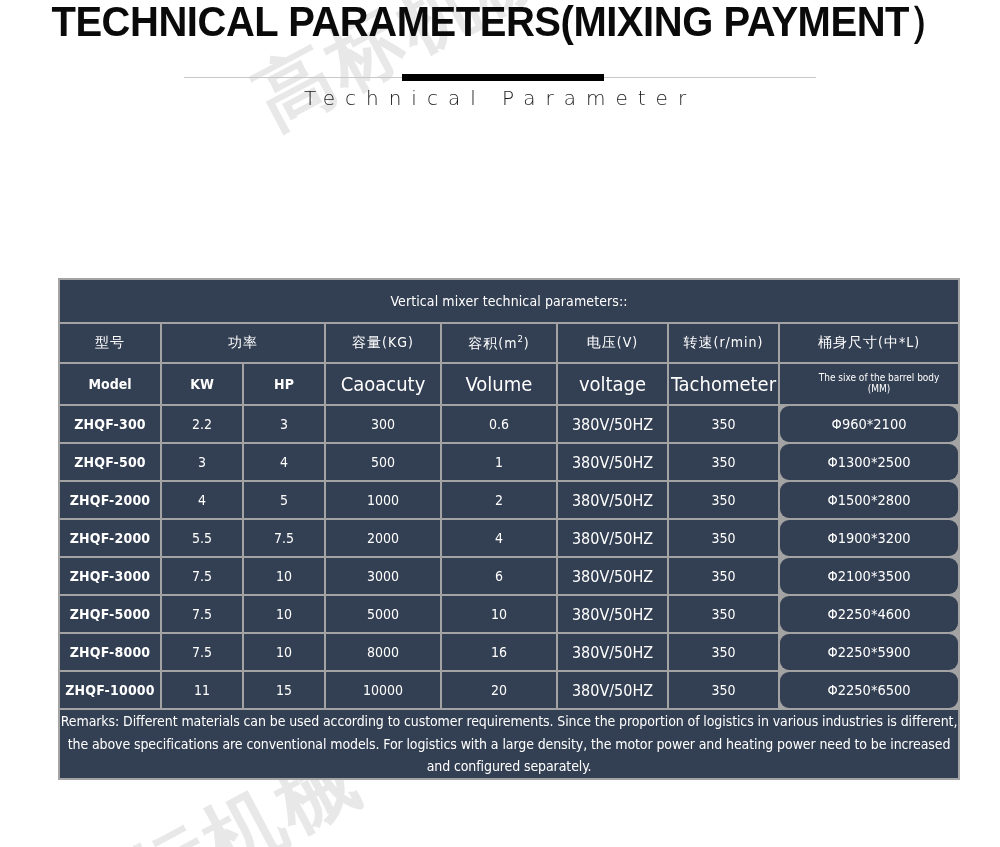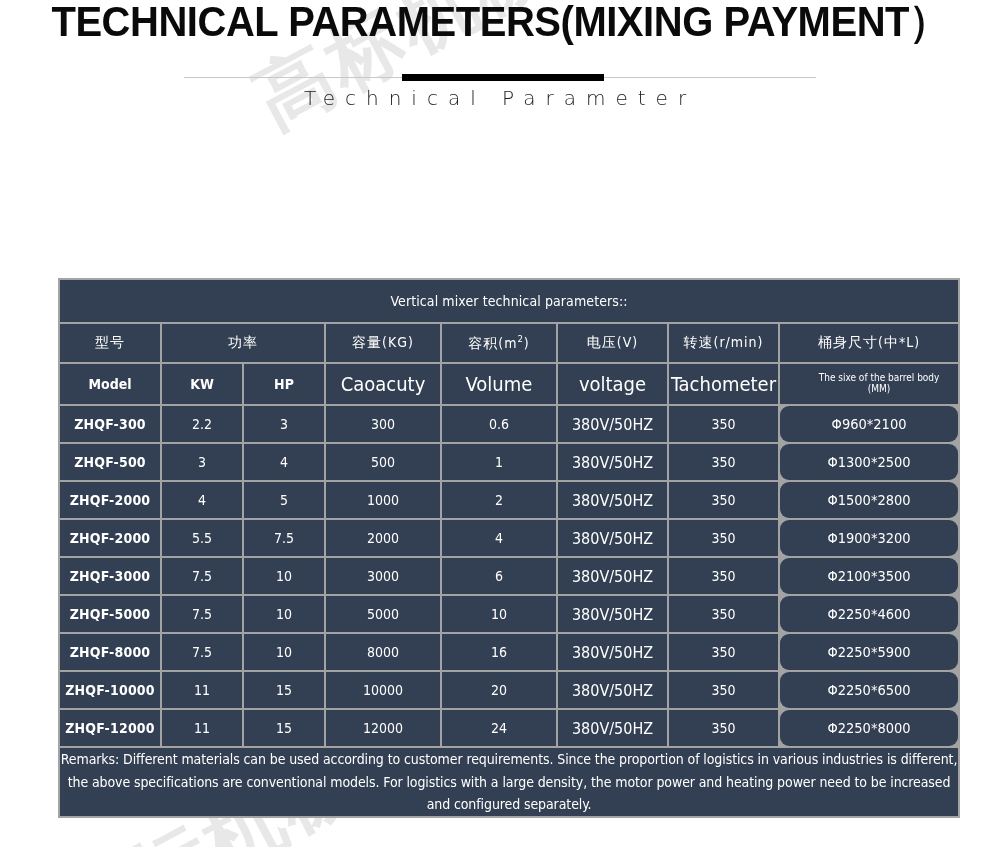--- a/index.html
+++ b/index.html
@@ -295,30 +295,20 @@
         <tr>
           <td class="model">ZHQF-10000</td>
           <td class="val">11</td>
           <td class="val">15</td>
           <td class="val">10000</td>
           <td class="val">20</td>
           <td class="val volt">380V/50HZ</td>
           <td class="val">350</td>
           <td class="val dim">Φ2250*6500</td>
         </tr>
-        <tr>
-          <td class="model">ZHQF-12000</td>
-          <td class="val">11</td>
-          <td class="val">15</td>
-          <td class="val">12000</td>
-          <td class="val">24</td>
-          <td class="val volt">380V/50HZ</td>
-          <td class="val">350</td>
-          <td class="val dim">Φ2250*8000</td>
-        </tr>
 
         <tr>
           <td class="remarks" colspan="8">Remarks: Different materials can be used according to customer requirements. Since the proportion of logistics in various industries is different, the above specifications are conventional models. For logistics with a large density, the motor power and heating power need to be increased and configured separately.</td>
         </tr>
 
       </tbody>
     </table>
   </div>
 </div>
 

